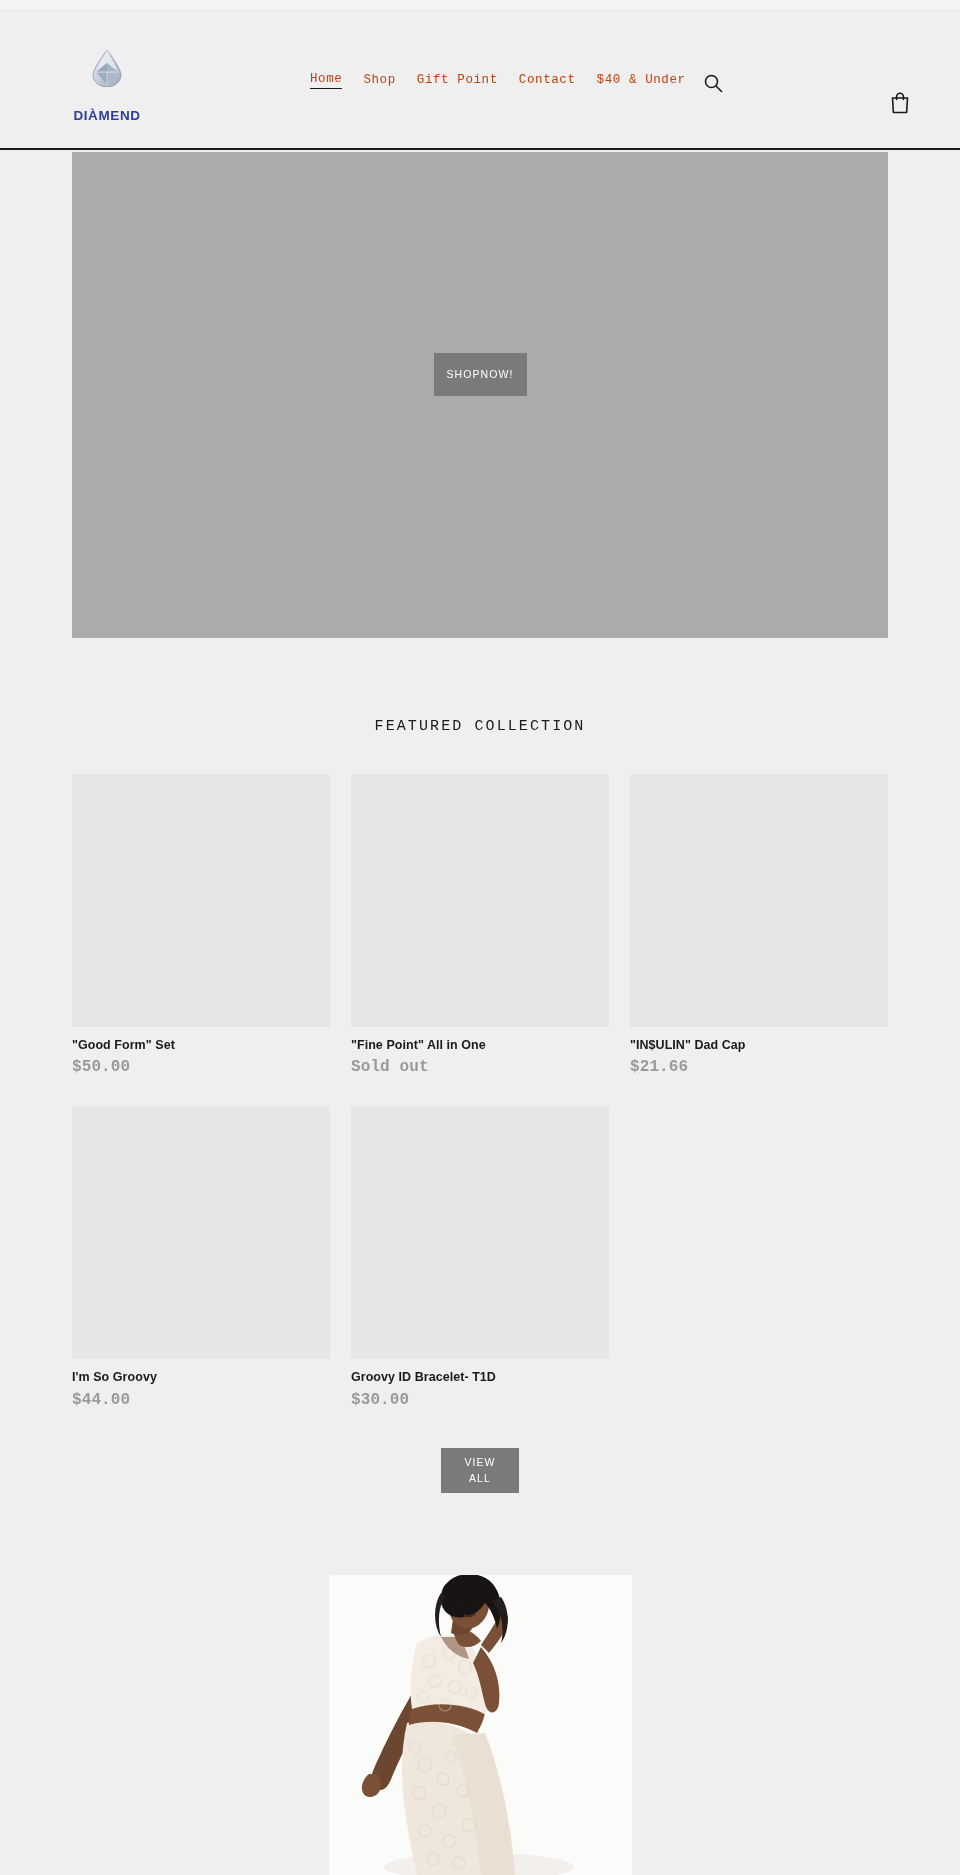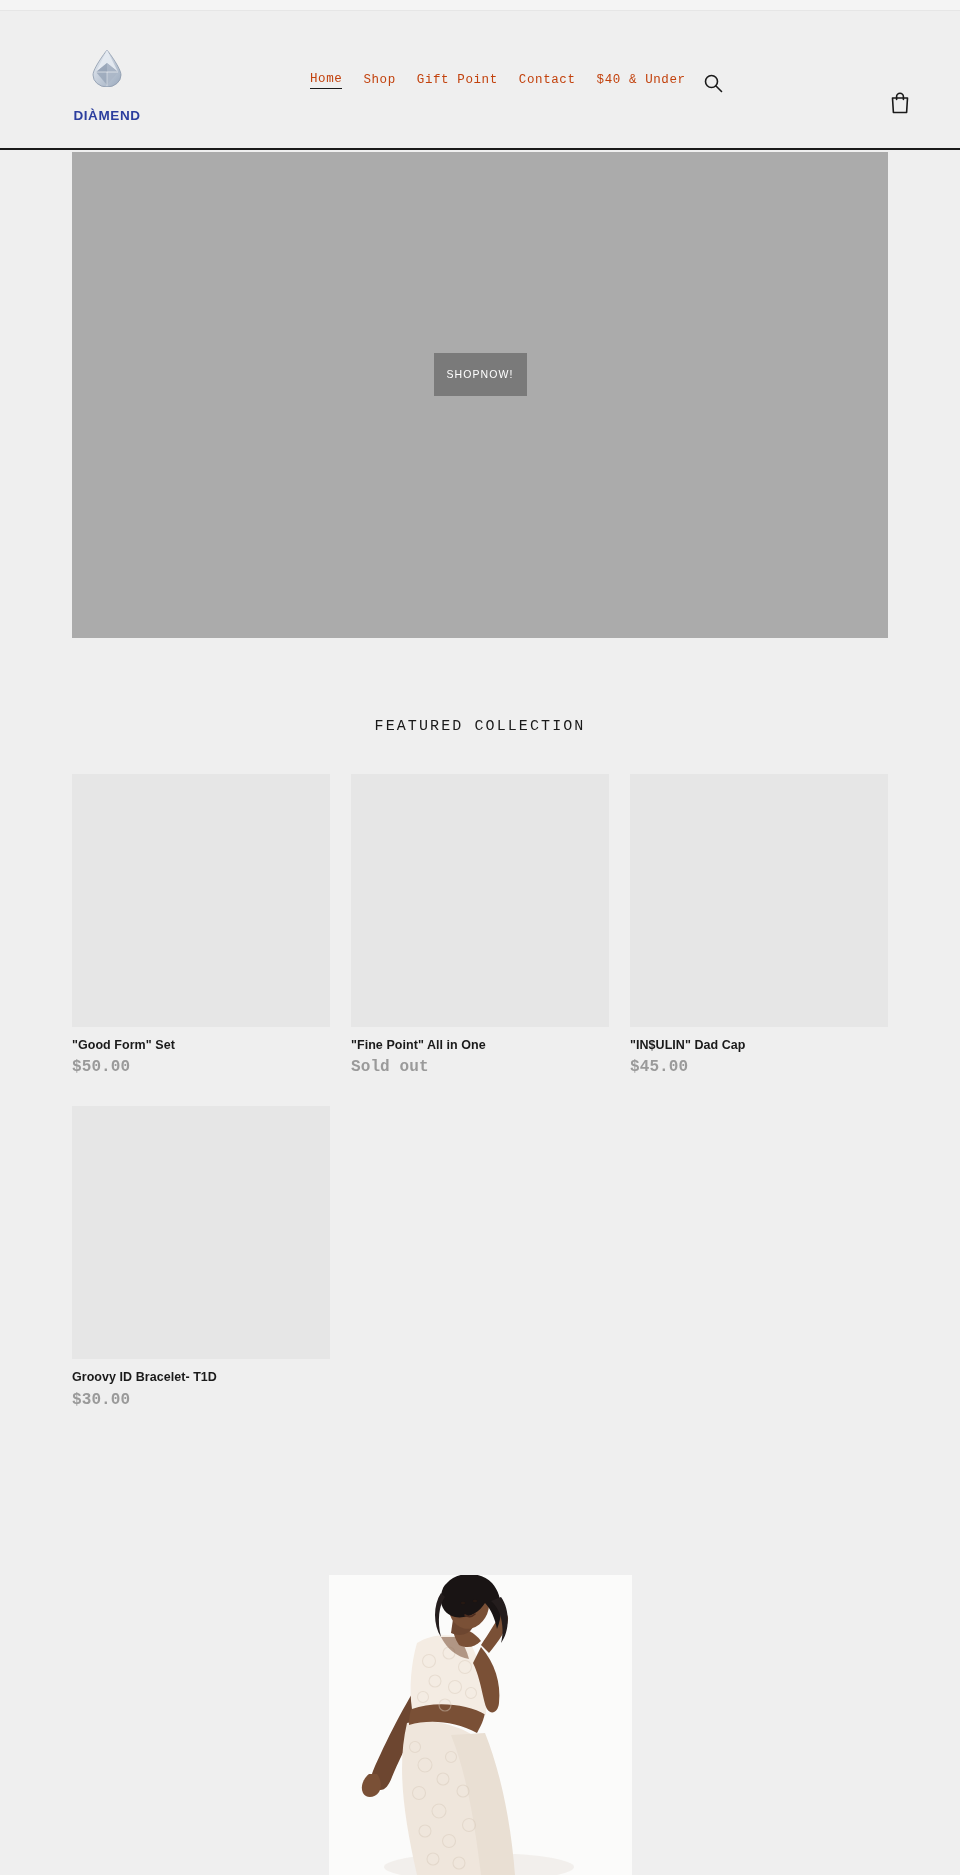--- a/index.html
+++ b/index.html
@@ -315,33 +315,44 @@
 
     <a href="#" class="product-card">
       <div class="product-thumb"></div>
       <div class="product-title">"Fine Point" All in One</div>
       <div class="product-price">Sold out</div>
     </a>
 
     <a href="#" class="product-card">
       <div class="product-thumb"></div>
       <div class="product-title">"IN$ULIN" Dad Cap</div>
-      <div class="product-price">$45.00</div>
-    </a>
-
+      <div class="product-price">$21.66</div>
+    </a>
+
+    <a href="#" class="product-card">
+      <div class="product-thumb"></div>
+      <div class="product-title">I'm So Groovy</div>
+      <div class="product-price">$44.00</div>
+    </a>
 
 
     <a href="#" class="product-card">
       <div class="product-thumb"></div>
       <div class="product-title">Groovy ID Bracelet- T1D</div>
       <div class="product-price">$30.00</div>
     </a>
 
   </div>
 
+  <div class="view-all-wrap">
+    <a href="#" class="view-all-btn">
+      <span>VIEW</span>
+      <span>ALL</span>
+    </a>
+  </div>
 
   <div class="lookbook">
     <svg width="303" height="300" viewBox="0 0 303 300">
       <rect x="0" y="0" width="303" height="300" fill="#fbfbfa"></rect>
 
       <ellipse cx="150" cy="292" rx="95" ry="14" fill="#eeeae6" opacity="0.7"></ellipse>
 
       <path d="M96 98 C76 128 56 168 44 196 C40 206 44 214 50 215 C56 216 60 210 63 202 C74 176 92 140 108 118 Z" fill="#6d4630"></path>
 
       <path d="M40 199 C34 204 31 212 34 218 C37 224 46 223 50 217 C53 212 52 204 48 199 Z" fill="#7a5036"></path>

